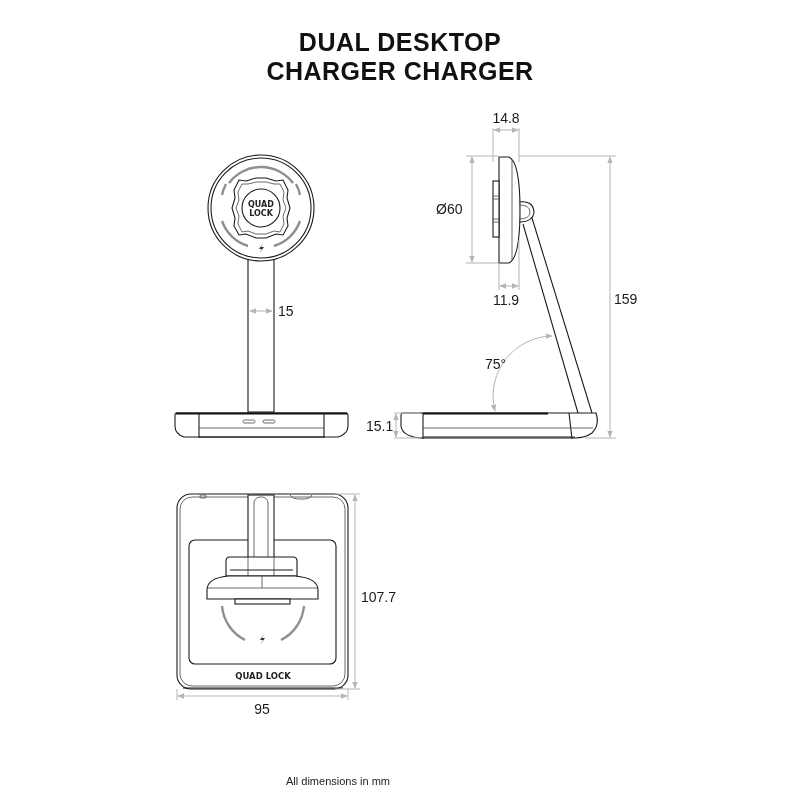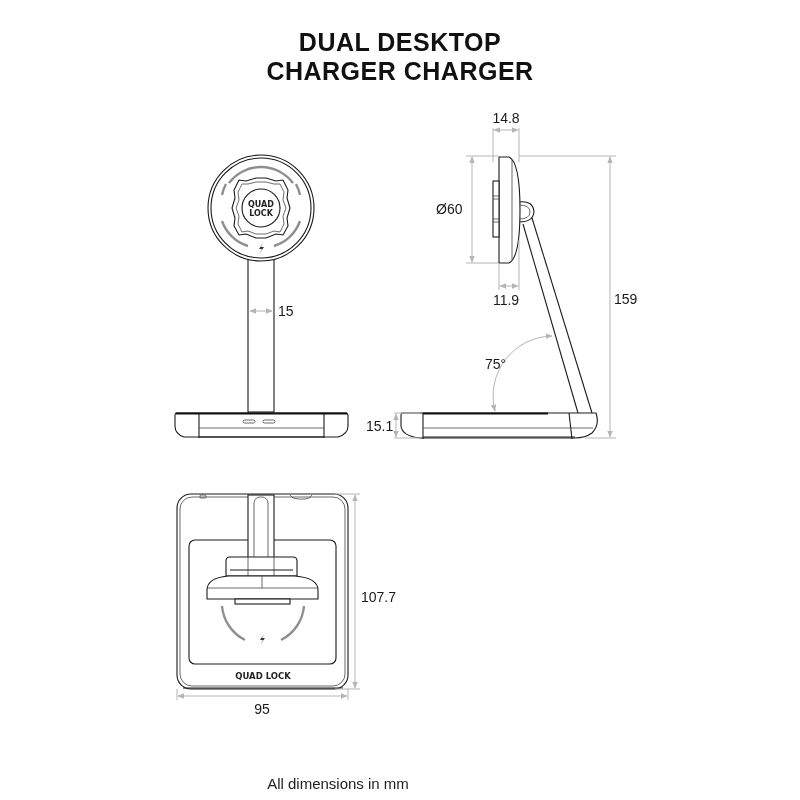--- a/index.html
+++ b/index.html
@@ -4,21 +4,21 @@
   <style>
     html, body { margin: 0; padding: 0; background: #ffffff; }
     body { width: 800px; height: 800px; position: relative; overflow: hidden;
            font-family: "Liberation Sans", "DejaVu Sans", sans-serif; color: #111; }
     .title { position: absolute; left: 0; width: 800px; top: 28px; text-align: center;
              font-weight: 700; font-size: 25px; line-height: 29px; letter-spacing: 0.5px; color: #111; }
     .title span { display: block; }
     svg.drawing { position: absolute; left: 0; top: 0; }
     .dim { font-family: "Liberation Sans", "DejaVu Sans", sans-serif; font-size: 14px; fill: #1a1a1a; }
     .footer { position: absolute; left: 0; width: 676px; top: 775px; text-align: center;
-              font-size: 15px; color: #222; }
+              font-size: 11px; color: #222; }
     .ln { stroke: #1a1a1a; stroke-width: 1.1; fill: none; }
     .lnb { stroke: #111; stroke-width: 2.2; fill: none; }
     .ln-thin { stroke: #444; stroke-width: 0.8; fill: none; }
     .gray { stroke: #b5b5b5; stroke-width: 1; fill: none; }
     .arc-g { stroke: #8f8f8f; stroke-width: 2.4; fill: none; }
     .fillw { fill: #fff; }
     .logo { font-family: "DejaVu Sans", sans-serif; font-weight: 700; fill: #222; }
   </style>
 </head>
 <body>

